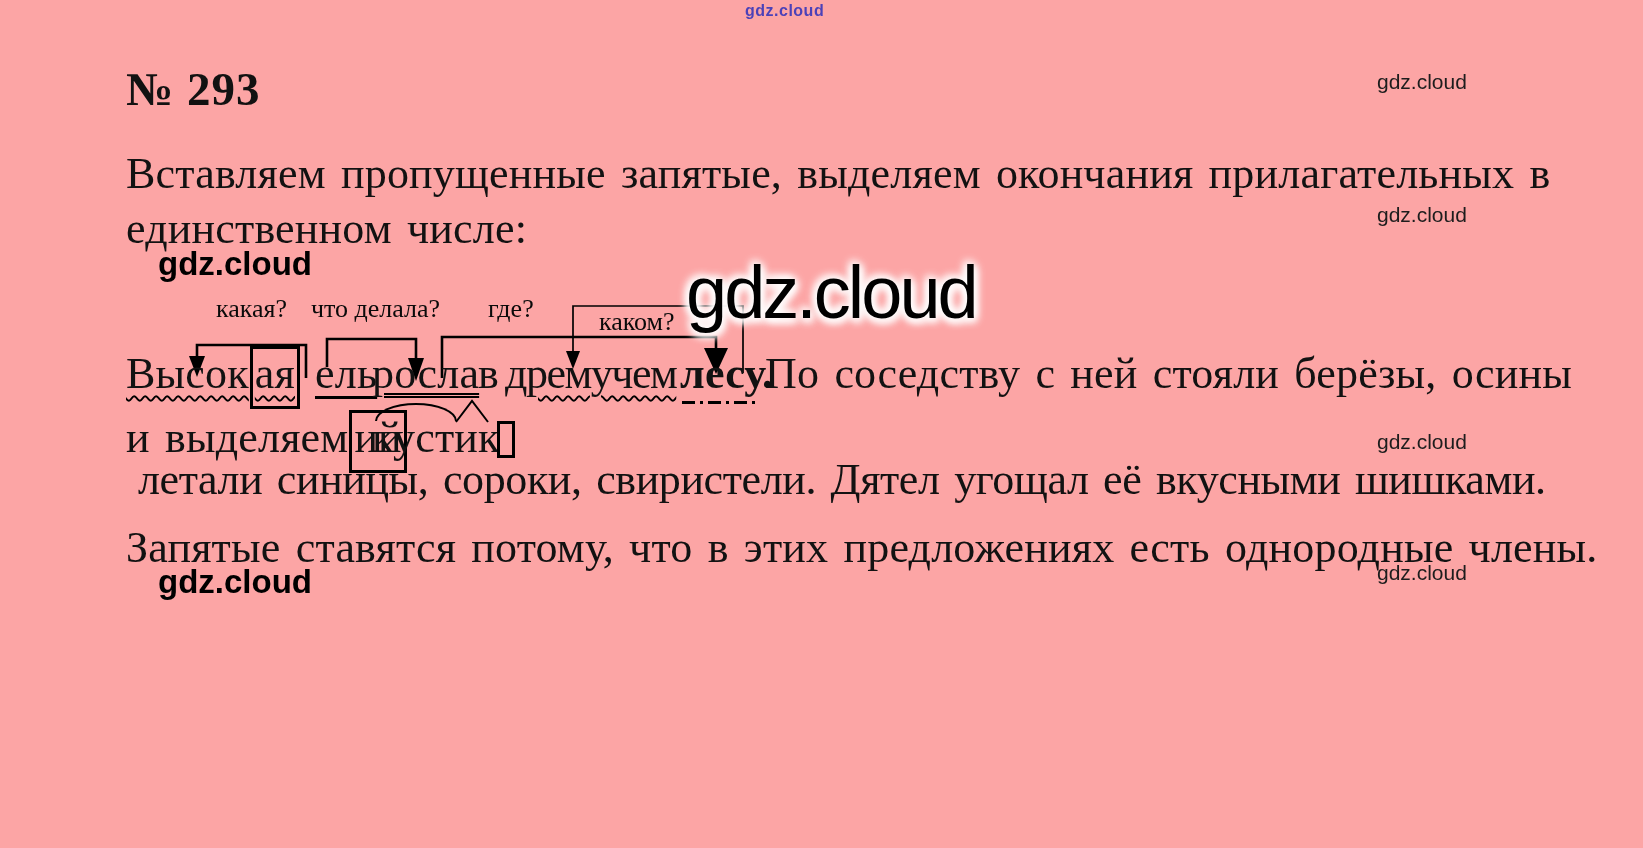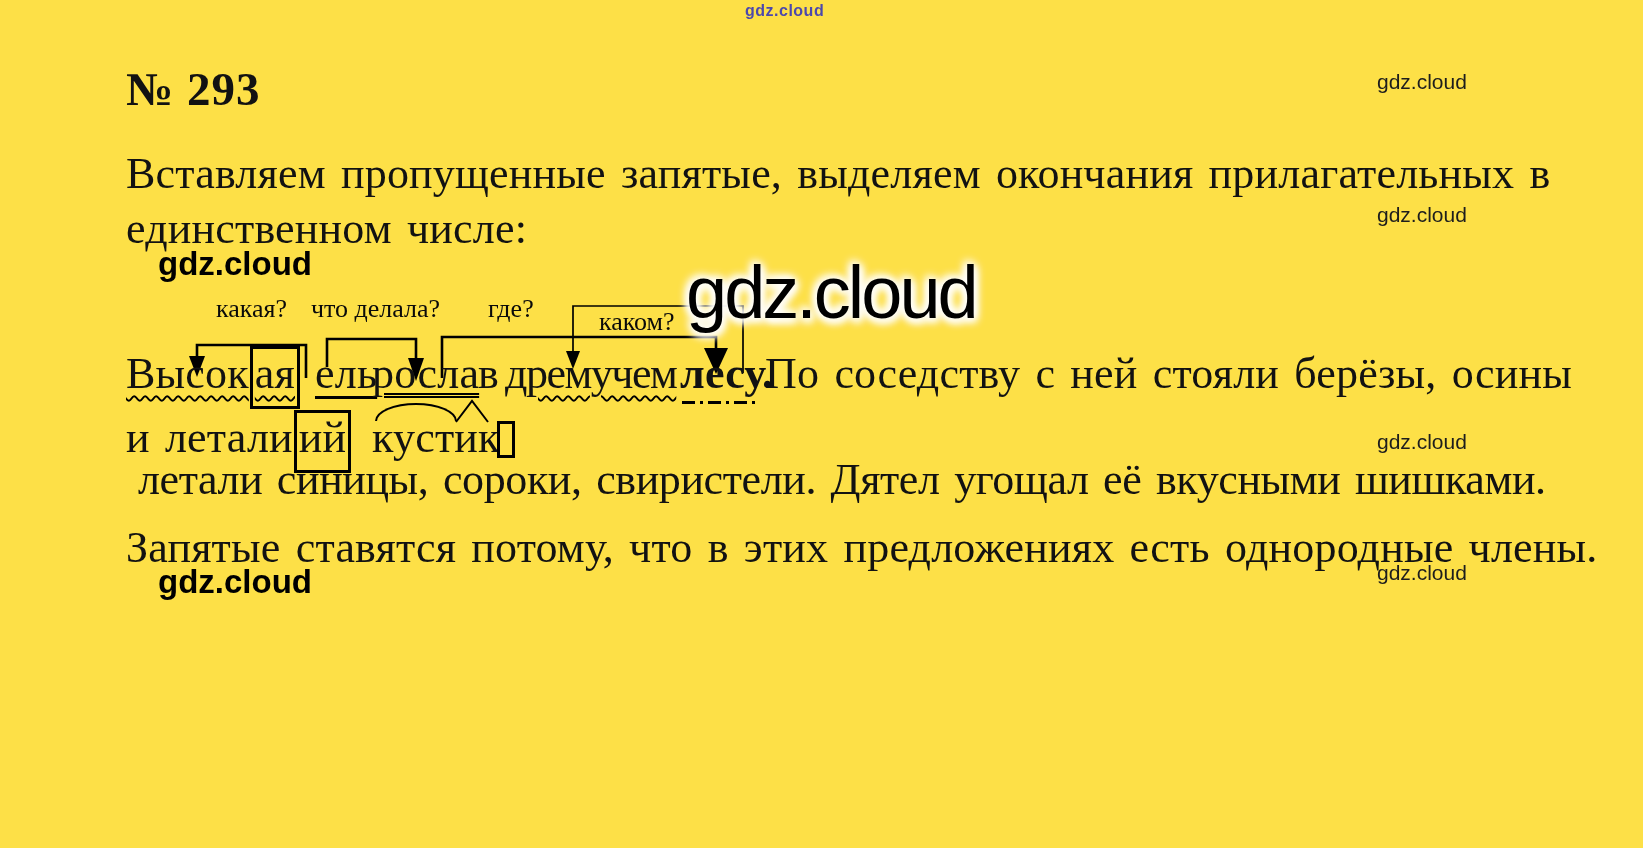--- a/index.html
+++ b/index.html
@@ -1,16 +1,16 @@
 <!DOCTYPE html>
 <html><head>
 <meta charset="utf-8">
 <style>
   html,body{margin:0;padding:0;background:#e9e9e9;}
-  #canvas{position:relative;width:1643px;height:848px;background:#fde047;overflow:hidden;
+  #canvas{position:relative;width:1643px;height:848px;background:#fca5a5;overflow:hidden;
           font-family:"Liberation Serif",serif;color:#121212;}
   .abs{position:absolute;white-space:nowrap;line-height:1.1;}
   .serif{font-family:"Liberation Serif",serif;font-size:44px;letter-spacing:.2px;word-spacing:4px;}
   .heading{font-family:"Liberation Serif",serif;font-size:47px;font-weight:bold;letter-spacing:1px;}
   .qlabel{font-family:"Liberation Serif",serif;font-size:26px;color:#0a0a0a;}
   
   .wm-right{left:1377px;font-family:"Liberation Sans",sans-serif;font-size:21px;color:#1d1d1d;}
   .wm-bold{font-family:"Liberation Sans",sans-serif;font-weight:bold;font-size:33px;color:#000;}
   .wm-big{font-family:"Liberation Sans",sans-serif;font-size:74px;color:#000;letter-spacing:-3px;
           text-shadow:0 0 8px #fff,0 0 12px #fff,3px 3px 8px #fff,-3px -3px 8px #fff,0 4px 8px #fff;}
@@ -90,21 +90,21 @@
   <span class="abs serif u-wavy tight" style="left:505px;top:350px;">дремучем</span>
   <span class="abs serif u-dashdot" style="left:680px;top:350px;font-weight:bold;">лесу.</span>
   <span class="abs serif" style="left:765px;top:350px;">По соседству с ней стояли берёзы, осины</span>
 
   
   <svg class="overlay" style="left:453px;top:398px;" width="40" height="26" viewBox="0 0 40 26">
     <path d="M3,24 L19,3 L35,24" fill="none" stroke="#000" stroke-width="2"></path>
   </svg>
 
   
-  <span class="abs serif" style="left:126px;top:414px;"><span>и летали</span><span class="ending-box">ий</span></span>
+  <span class="abs serif" style="left:126px;top:414px;"><span>и выделяем</span><span class="ending-box">ий</span></span>
   <span class="abs serif" style="left:372px;top:414px;">кустик</span>
   <div class="root-arc"></div>
   <div class="zero-ending"></div>
 
   
   <span class="abs serif" style="left:138px;top:456px;letter-spacing:-0.4px;">летали синицы, сороки, свиристели. Дятел угощал её вкусными шишками.</span>
 
   
   <div class="abs serif" style="left:126px;top:524px;">Запятые ставятся потому, что в этих предложениях есть однородные члены.</div>
 

